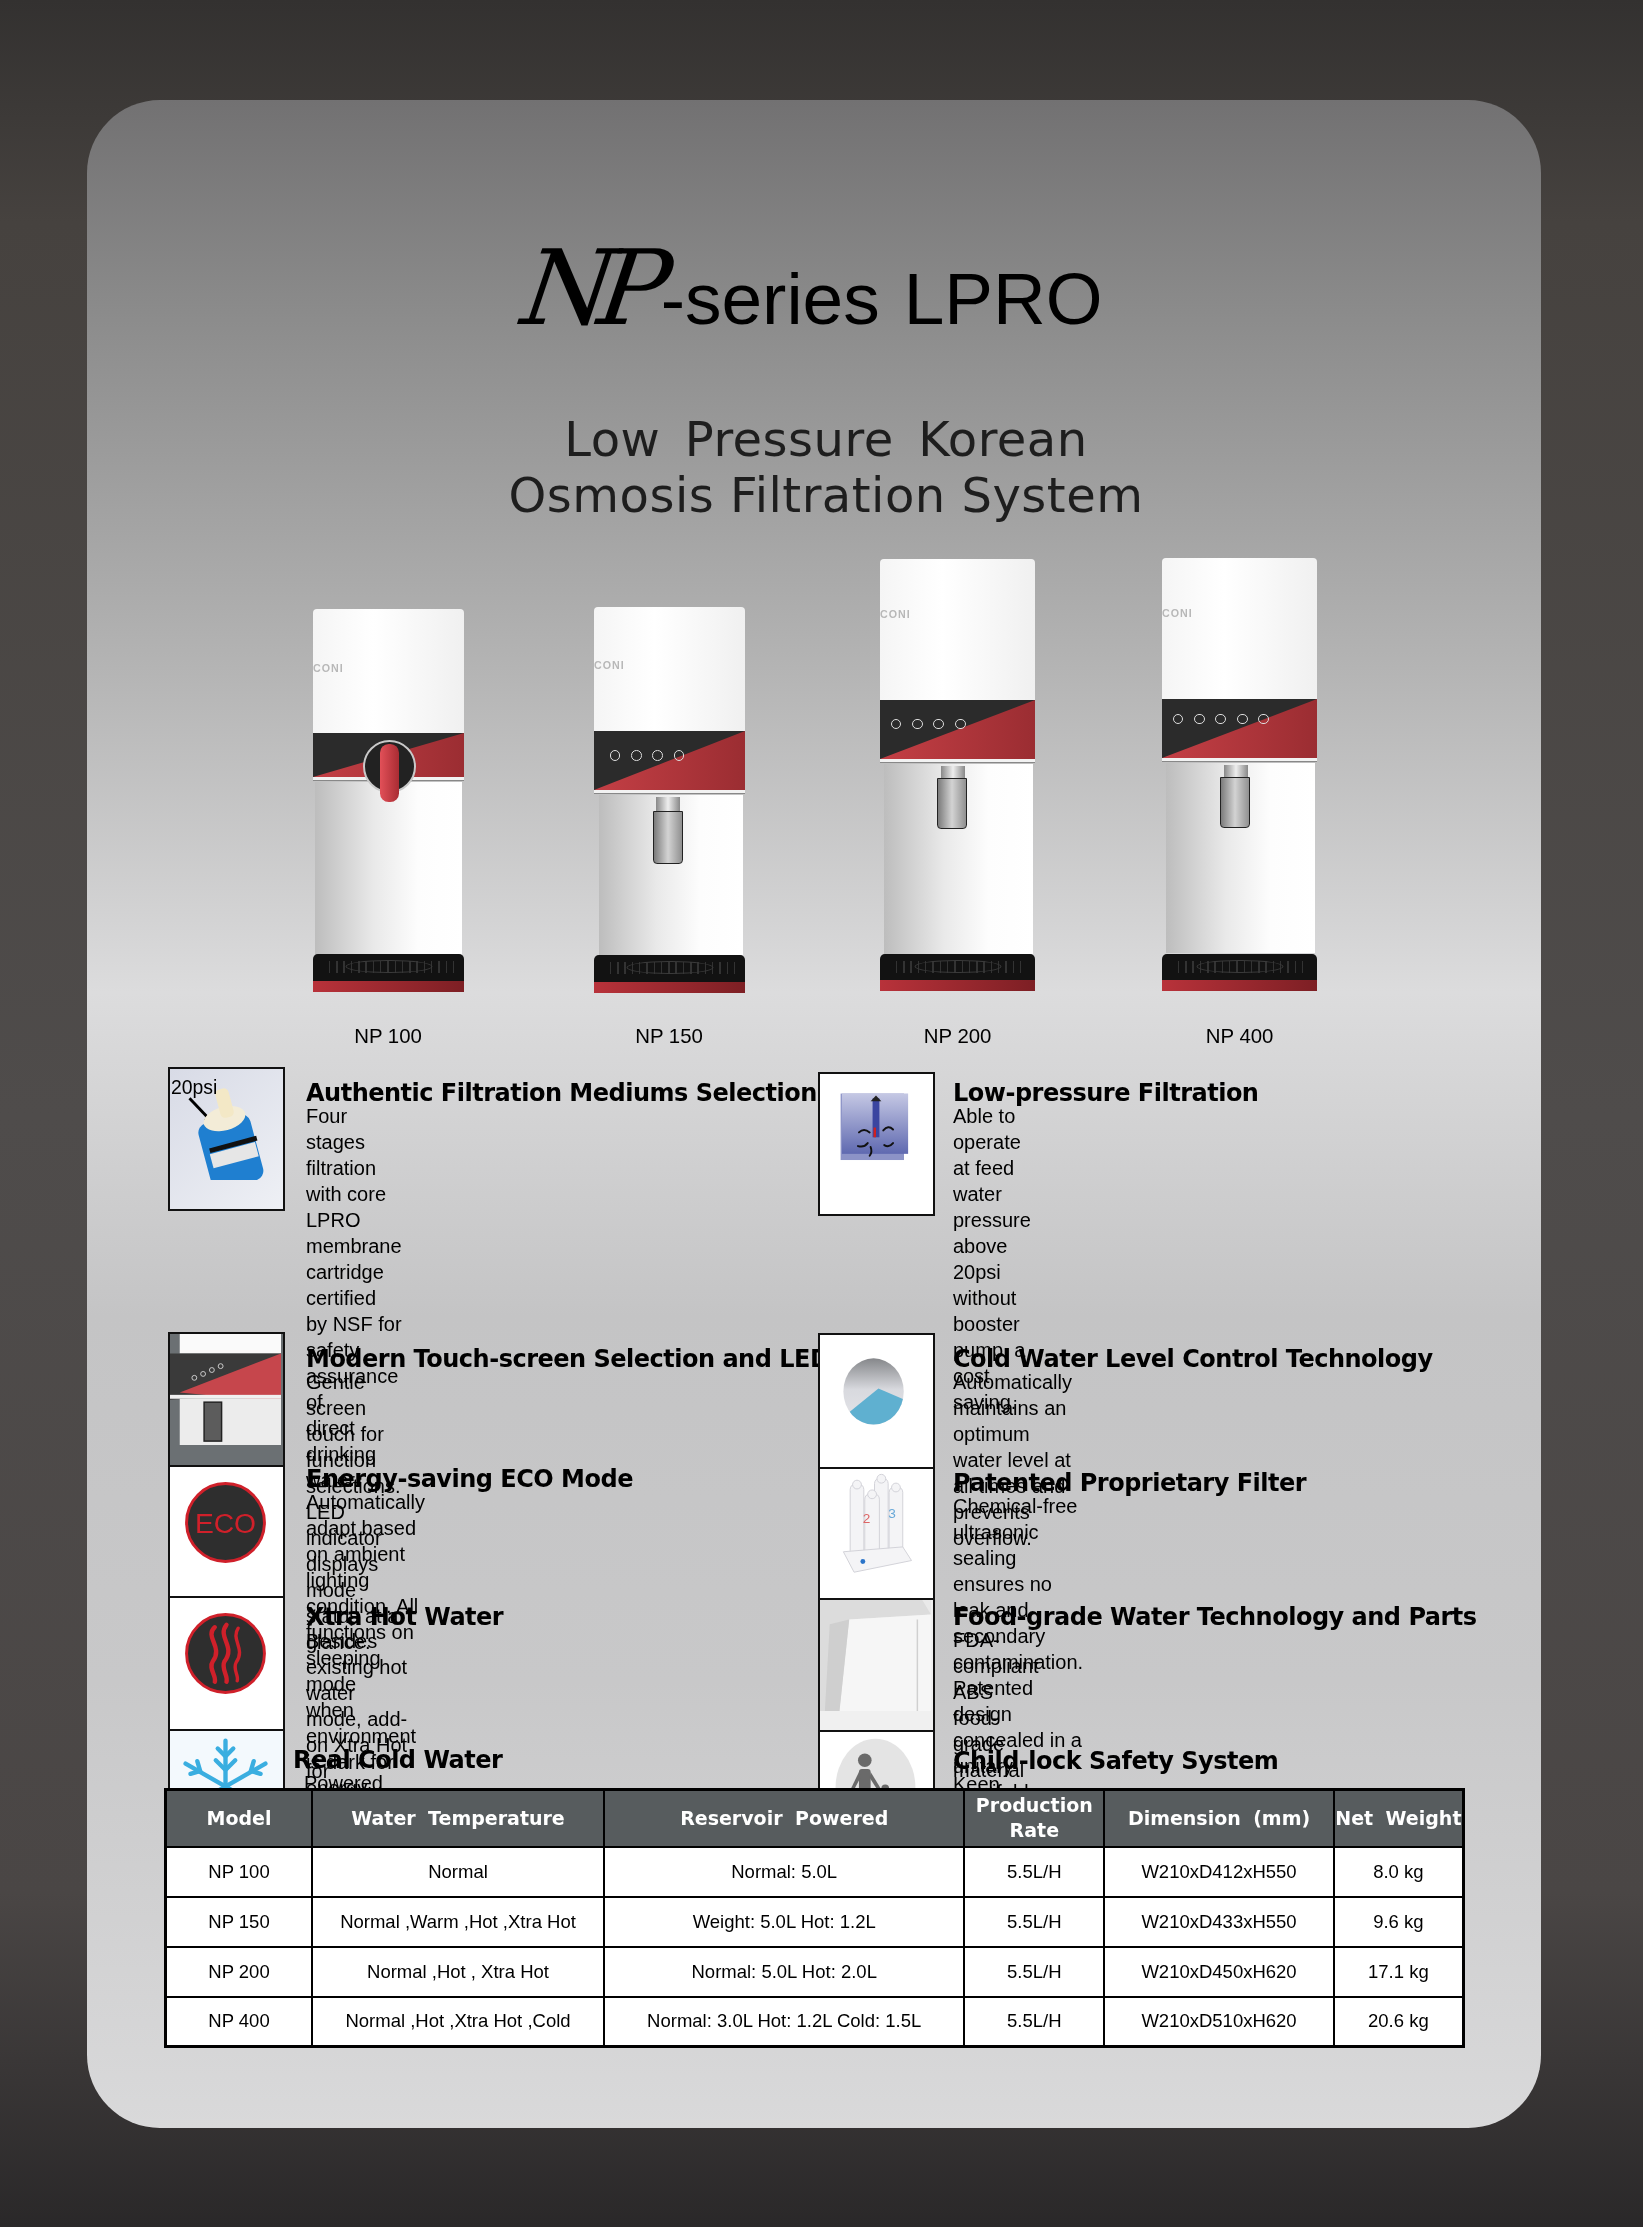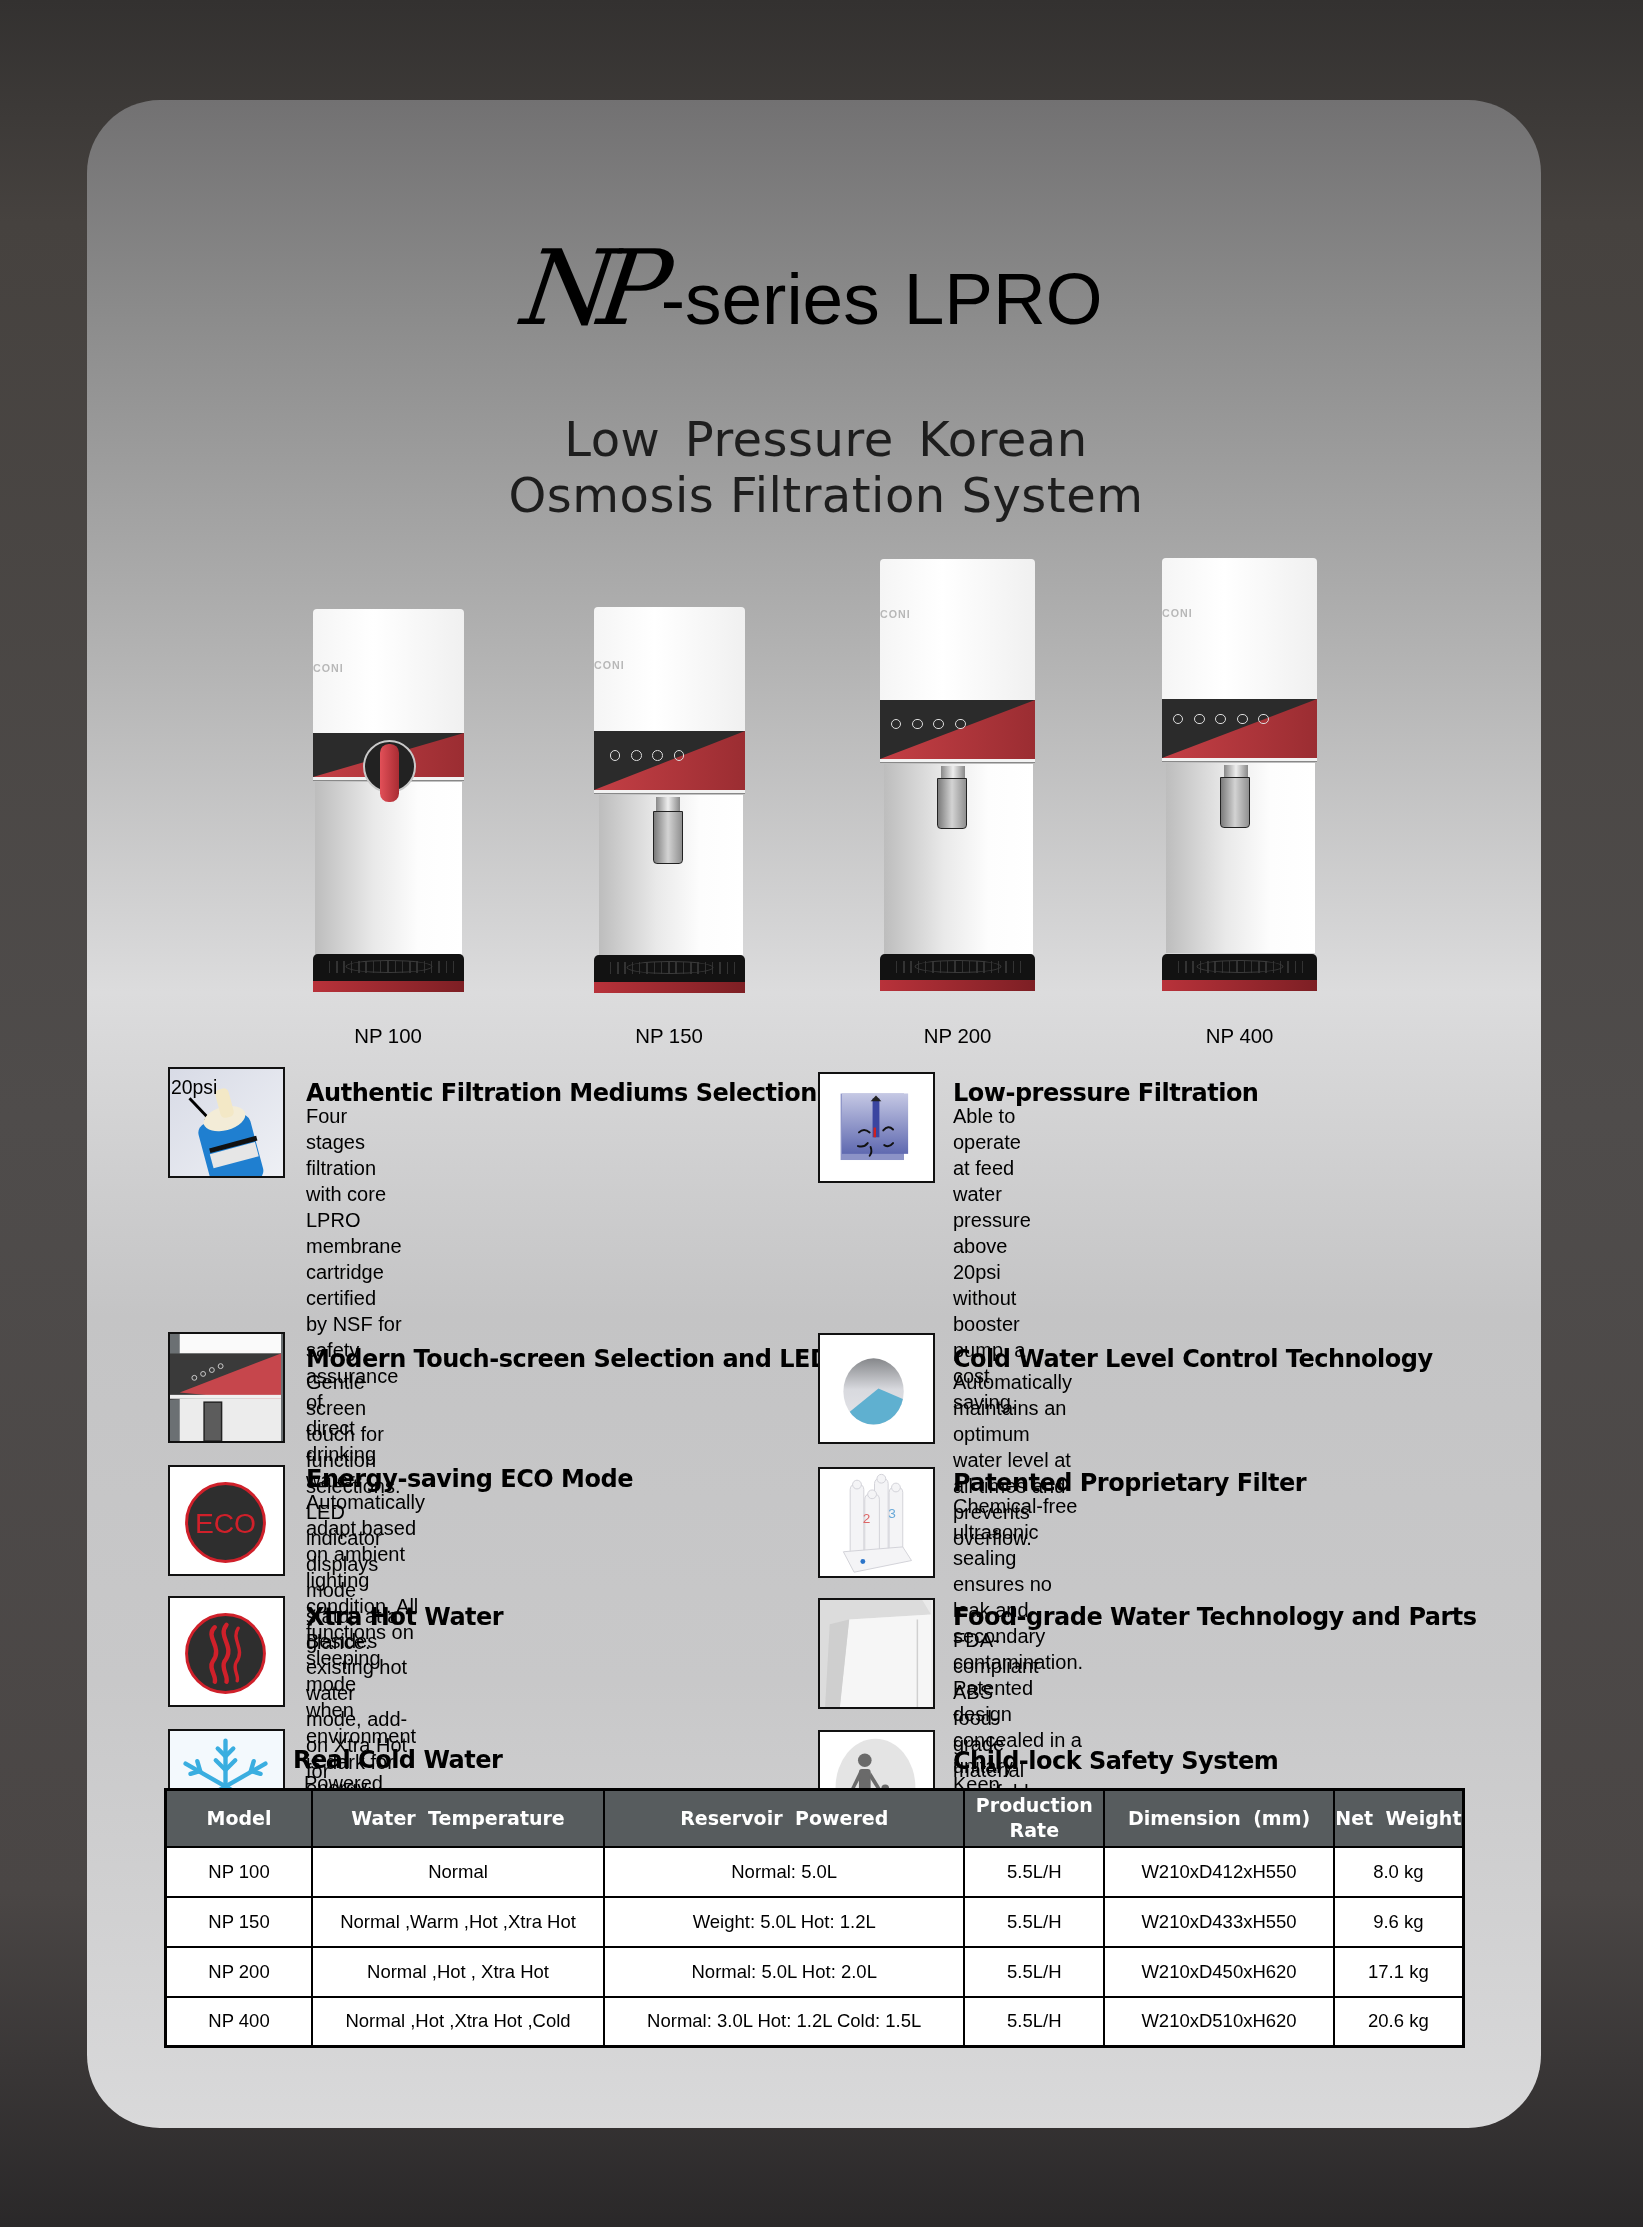--- a/index.html
+++ b/index.html
@@ -43,21 +43,21 @@
   .unit .knob { position: absolute; width: 53px; height: 53px; border-radius: 50%; background: #222; border: 2.9px solid #c9c9c9; }
   .unit .knob .lever { position: absolute; left: 14.6px; top: 2.4px; width: 19.4px; height: 58px; border-radius: 8.7px; background: linear-gradient(90deg, #e25058, #a92c33); }
   .unit .tray { position: absolute; background: #121212; border-radius: 4.9px 4.9px 0 0; }
   .unit .tray .ring { position: absolute; left: 50%; transform: translateX(-50%); top: 5.8px; width: 87px; height: 13.6px; border: 1.5px solid #3a3a3a; border-radius: 50%; }
   .unit .tray .slots { position: absolute; left: 9.7px; right: 9.7px; top: 6.8px; height: 12.6px; background: repeating-linear-gradient(90deg, #121212 0 5.8px, #3b3b3b 5.8px 7.3px); opacity: .8; }
   .unit .base { position: absolute; height: 10.7px; background: linear-gradient(90deg, #b8323a, #7d1f24); }
   .product-label { position: absolute; font-size: 20.4px; color: #000; text-align: center; width: 194px; }
 
   
   .feature { position: absolute; }
-  .icon-box { position: absolute; left: 0; top: 0; width: 117px; height: 111px; border: 2.9px solid #111; background: #fff; overflow: hidden; }
+  .icon-box { position: absolute; left: 0; top: 0; width: 117px; height: 144px; border: 2.9px solid #111; background: #fff; overflow: hidden; }
   .f-title { position: absolute; font-family: "DejaVu Sans", sans-serif; font-weight: bold; font-size: 24px; color: #000; white-space: nowrap; letter-spacing: -0.5px; }
   .f-desc { position: absolute; font-family: "Liberation Sans", sans-serif; font-size: 20px; line-height: 26px; color: #000; white-space: pre-line; }
   .icon-box .lbl-20psi { position: absolute; left: 1px; top: 6.8px; font-size: 19.4px; color: #000; z-index: 2; }
 
   
   .spec-table { position: absolute; left: 77px; top: 1688px; width: 1301px; border-collapse: collapse; border: 3.9px solid #000; background: #fff; }
   .spec-table th { background: #575c5e; color: #fff; font-family: "DejaVu Sans", sans-serif; font-weight: bold; font-size: 19px; border: 2.4px solid #000; height: 57px; line-height: 25px; word-spacing: 5.8px; }
   .spec-table td { font-size: 18.5px; color: #000; text-align: center; border: 2.4px solid #000; height: 50px; }
 </style>
 </head>

